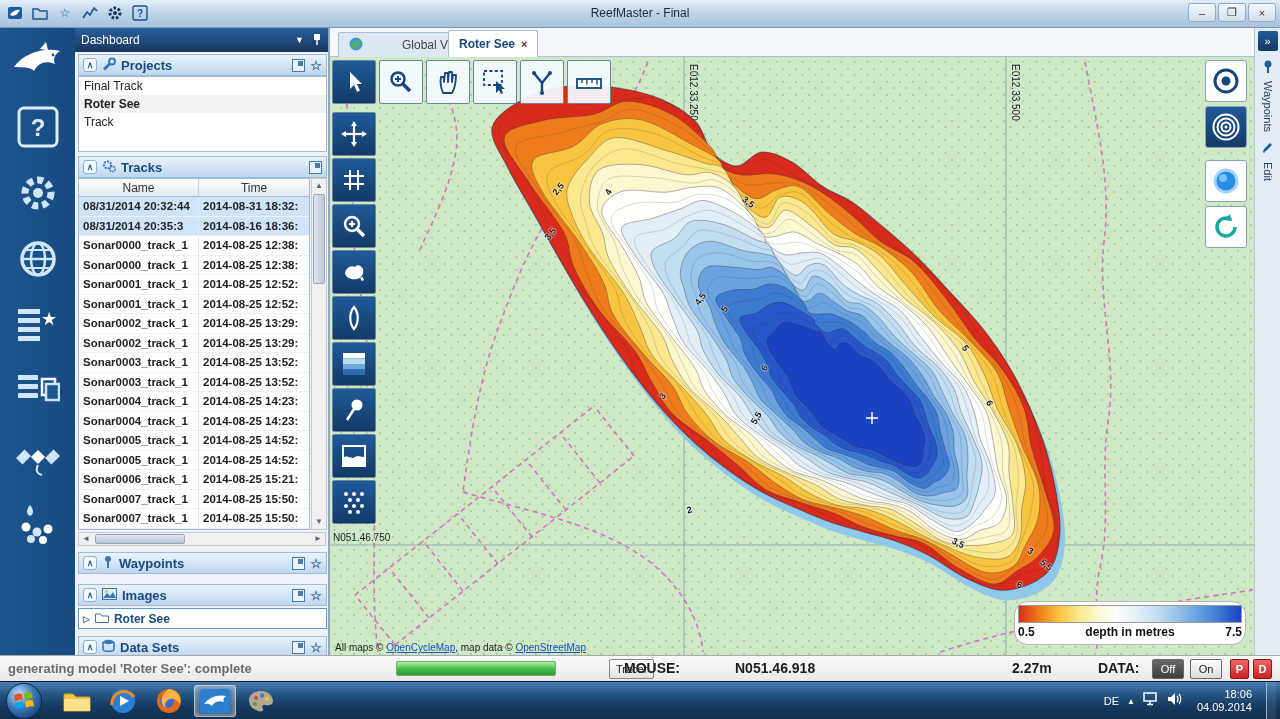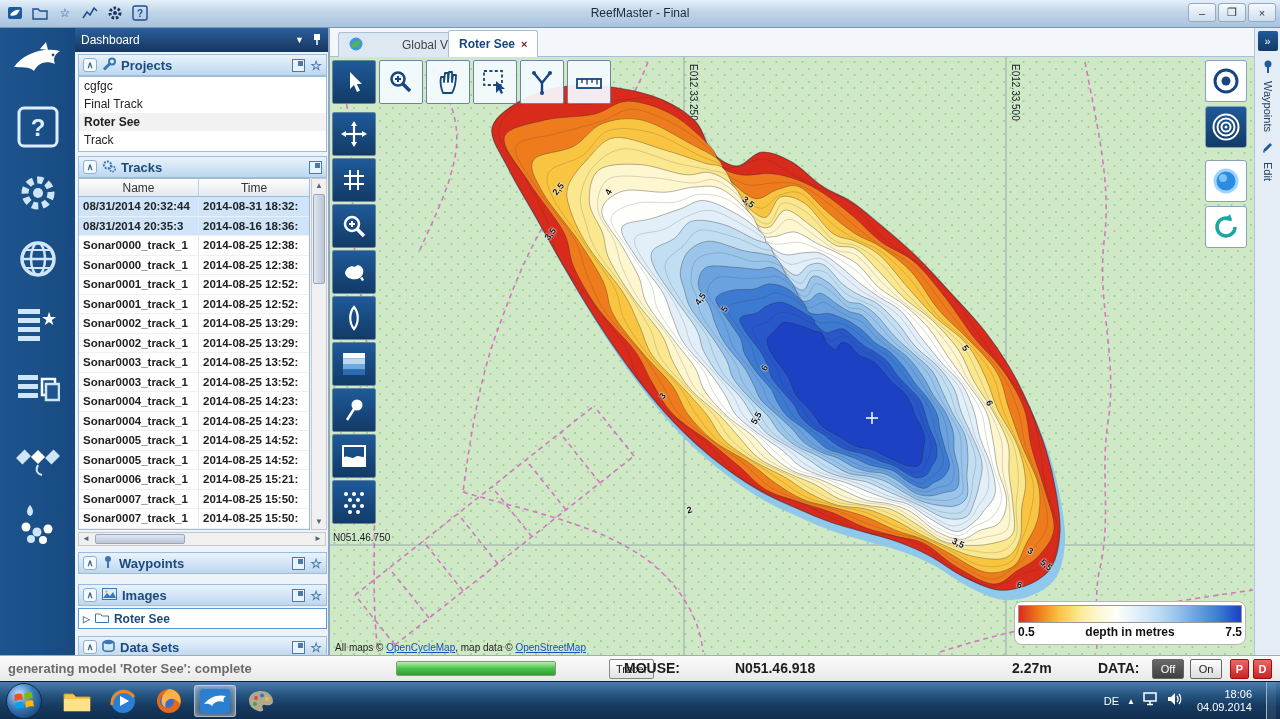--- a/index.html
+++ b/index.html
@@ -66,21 +66,21 @@
 .map-toolbar-top{position:absolute;left:2px;top:3px;display:flex;gap:3px;}
 .mtb{width:44px;height:44px;display:flex;align-items:center;justify-content:center;border:1px solid #6d86a0;border-radius:2px;}
 .mtb.navy{background:linear-gradient(#1f5a99,#123a66);}
 .mtb.light{background:rgba(244,250,255,0.93);}
 .map-toolbar-left{position:absolute;left:2px;top:55px;display:flex;flex-direction:column;gap:2px;}
 .map-btns-right{position:absolute;right:7px;top:3px;display:flex;flex-direction:column;gap:4px;}
 .rbtn{width:42px;height:42px;border:1px solid #8aa2ba;border-radius:3px;display:flex;align-items:center;justify-content:center;background:#fff;}
 .rbtn.navy{background:linear-gradient(#1f5a99,#123a66);}
 .attribution{position:absolute;left:5px;bottom:2px;font-size:10px;color:#222;}
 .attribution a{color:#1a50c0;text-decoration:underline;}
-.legend{position:absolute;right:8px;bottom:10px;width:232px;height:44px;background:#fff;border:1px solid #b5b5b5;border-radius:8px;padding:3px;}
+.legend{position:absolute;right:8px;bottom:10px;width:232px;height:44px;background:#fff;border:1px solid #b5b5b5;border-radius:14px;padding:3px;}
 .legend-bar{height:18px;border:1px solid #999;}
 .legend-row{display:flex;justify-content:space-between;font-size:12px;font-weight:bold;color:#111;margin-top:2px;}
 
 .right-strip{position:absolute;right:0;top:28px;width:26px;bottom:64px;background:#e4edf6;border-left:1px solid #b3c5d8;}
 .strip-sq{margin:3px auto;width:20px;height:20px;background:linear-gradient(#1f5a99,#123a66);color:#fff;
  font-size:11px;display:flex;align-items:center;justify-content:center;border-radius:2px;}
 .strip-label{writing-mode:vertical-rl;font-size:11px;color:#20415f;margin:6px auto;display:block;text-align:center;}
 .strip-ic{margin:8px auto 0;width:16px;height:16px;display:flex;align-items:center;justify-content:center;}
 
 .statusbar{position:absolute;left:0;right:0;bottom:38px;height:26px;background:linear-gradient(#fbfbfb,#e9e9e9);border-top:1px solid #aaa;}
@@ -240,21 +240,20 @@
             <circle cx="10" cy="4.5" r="3" fill="none" stroke="#3a76b5" stroke-width="2"></circle>
             <line x1="2" y1="12.5" x2="8" y2="6.5" stroke="#3a76b5" stroke-width="3"></line>
           </svg></span>
       <span>Projects</span>
       <span class="hdr-sp"></span>
       <span class="hdr-box"></span>
       <span class="hdr-star">☆</span>
     </div>
     <div class="listbox" style="top:48px;height:76px;">
 
-    <div class="list-item">cgfgc</div>
         <div class="list-item">Final Track</div>
         <div class="list-item bold">Roter See</div>
         <div class="list-item">Track</div>
       </div>
 
     <div class="sec-header" style="top:128px;">
       <span class="collapse">∧</span>
       <span><svg width="14" height="14">
             <circle cx="5.5" cy="6" r="3.6" fill="none" stroke="#3a76b5" stroke-width="2" stroke-dasharray="2 1.2"></circle>
             <circle cx="10.5" cy="10" r="2.6" fill="none" stroke="#3a76b5" stroke-width="1.6" stroke-dasharray="1.6 1"></circle>

